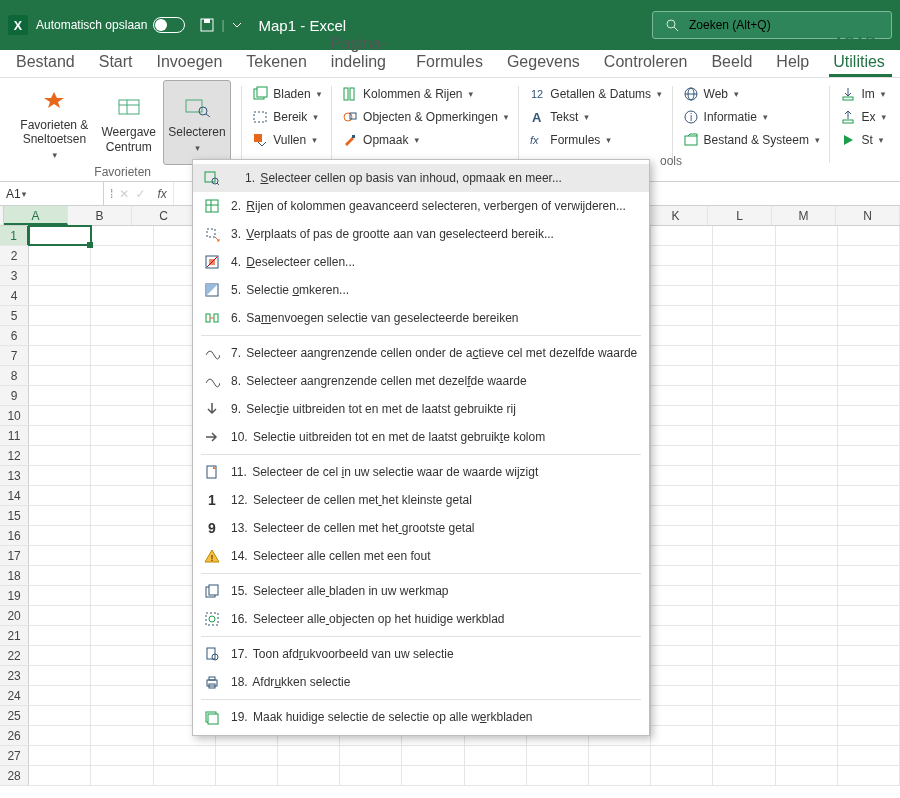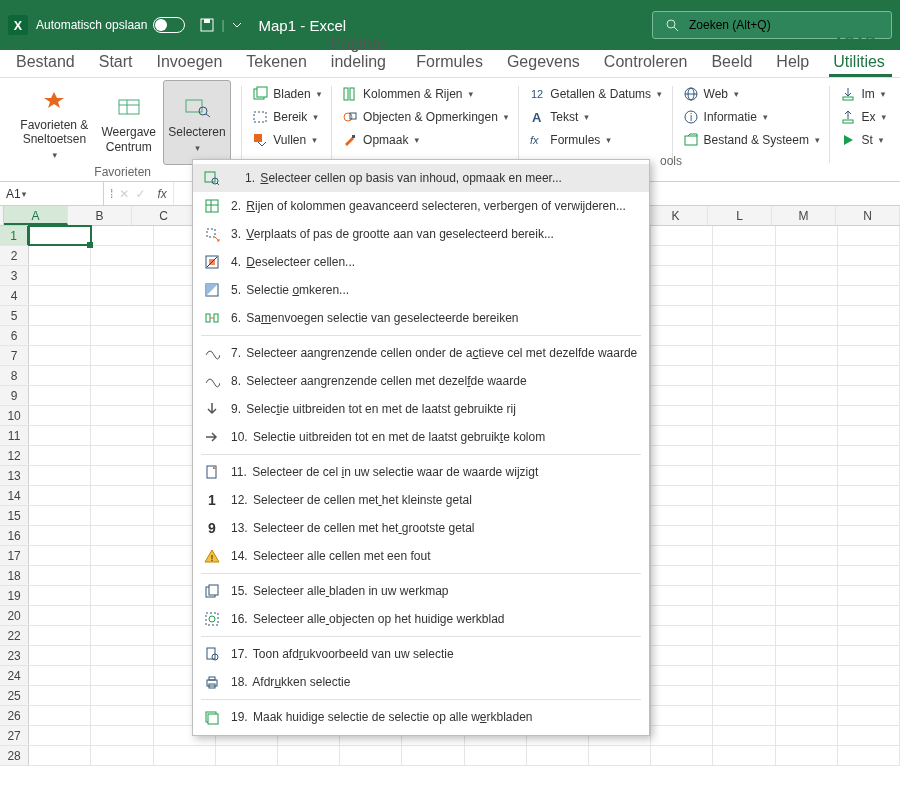--- a/index.html
+++ b/index.html
@@ -680,20 +680,37 @@
         <div class="cell"></div>
         <div class="cell"></div>
         <div class="cell"></div>
         <div class="cell"></div>
         <div class="cell"></div>
         <div class="cell"></div>
         <div class="cell"></div>
         <div class="cell"></div>
       </div>
       <div class="row">
+        <div class="row-h">21</div>
+        <div class="cell"></div>
+        <div class="cell"></div>
+        <div class="cell"></div>
+        <div class="cell"></div>
+        <div class="cell"></div>
+        <div class="cell"></div>
+        <div class="cell"></div>
+        <div class="cell"></div>
+        <div class="cell"></div>
+        <div class="cell"></div>
+        <div class="cell"></div>
+        <div class="cell"></div>
+        <div class="cell"></div>
+        <div class="cell"></div>
+      </div>
+      <div class="row">
         <div class="row-h">22</div>
         <div class="cell"></div>
         <div class="cell"></div>
         <div class="cell"></div>
         <div class="cell"></div>
         <div class="cell"></div>
         <div class="cell"></div>
         <div class="cell"></div>
         <div class="cell"></div>
         <div class="cell"></div>

